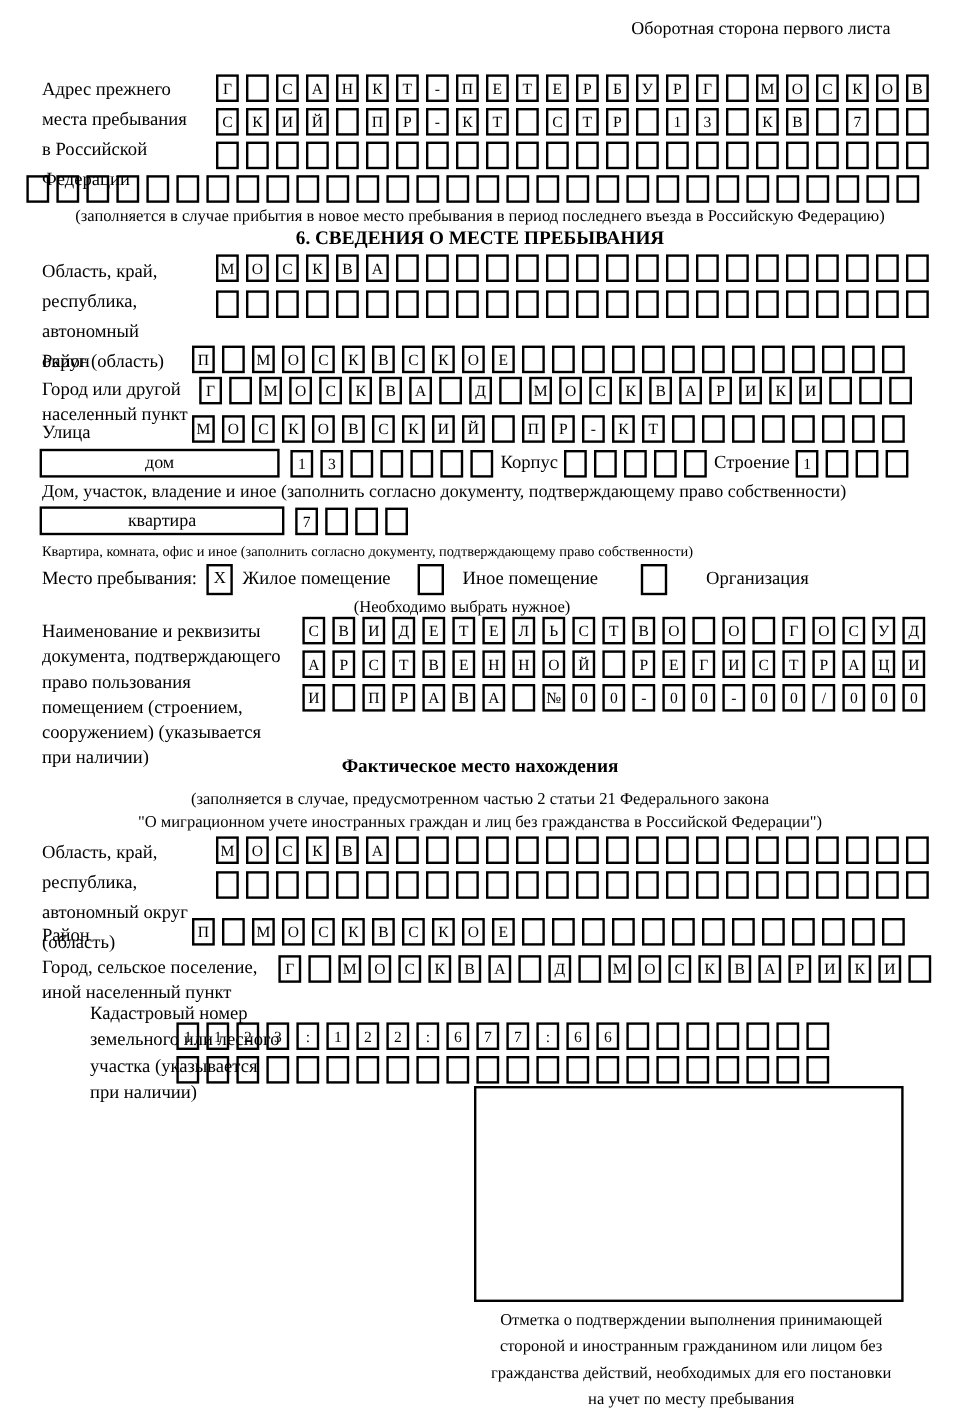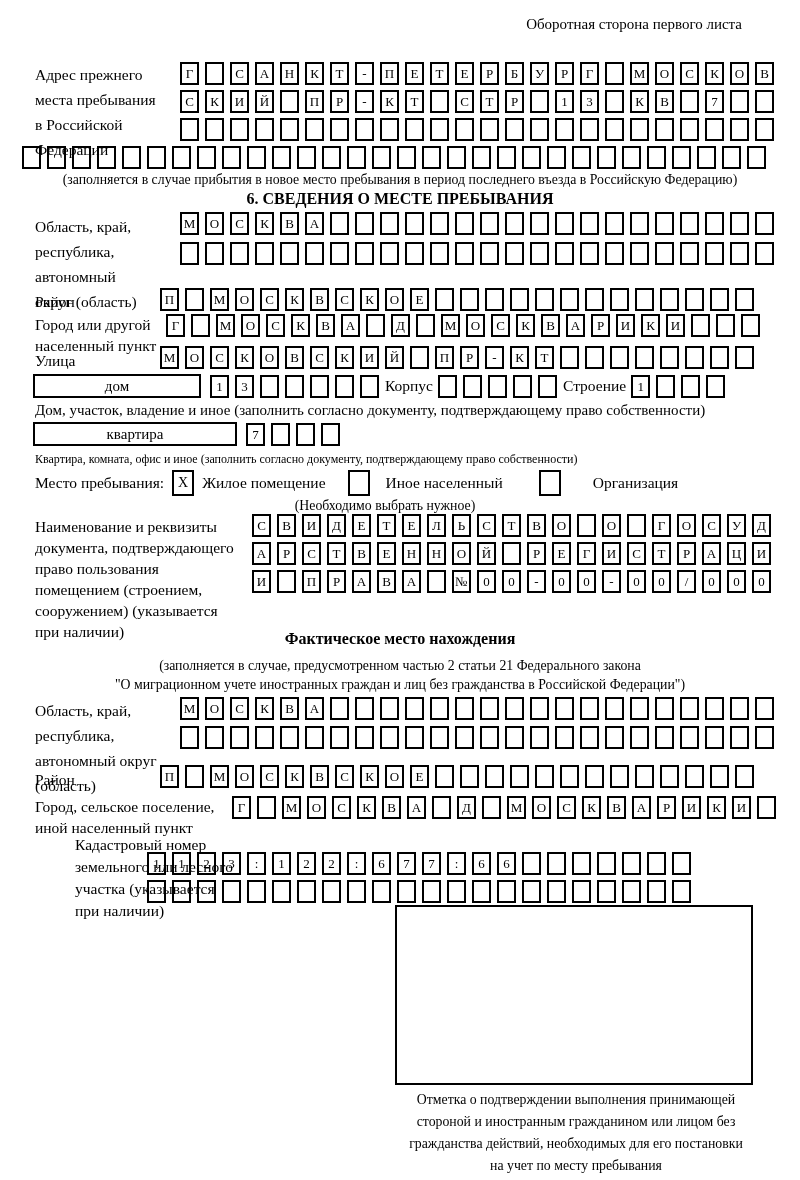--- a/index.html
+++ b/index.html
@@ -298,21 +298,21 @@
     <span class="cell"></span>
     <span class="cell"></span>
     <span class="cell"></span>
     <span class="cell"></span>
     <span class="cell"></span>
     <span class="cell"></span>
     <span class="cell"></span>
   </div>
 
 <div class="abs flexrow" style="left:33px; top:374px;">
-  <div class="fieldbox" style="width:168px;">дом</div>
+  <div class="fieldbox" style="width:200px;">дом</div>
   <div class="cells" style="margin-left:9px;">
       <span class="cell">1</span>
       <span class="cell">3</span>
       <span class="cell"></span>
       <span class="cell"></span>
       <span class="cell"></span>
       <span class="cell"></span>
       <span class="cell"></span>
     </div>
   <div class="inline-lbl" style="margin-right:5px;">Корпус</div>
@@ -342,21 +342,21 @@
       <span class="cell"></span>
     </div>
 </div>
 <div class="abs" style="left:35px; top:452px; font-size:12px;">Квартира, комната, офис и иное (заполнить согласно документу, подтверждающему право собственности)</div>
 
 <div class="abs flexrow" style="left:35px; top:470px;">
   <div class="inline-lbl">Место пребывания:</div>
   <div class="chkbox" style="margin-left:8px;">X</div>
   <div class="inline-lbl" style="margin-left:8px;">Жилое помещение</div>
   <div class="chkbox" style="margin-left:22px;"></div>
-  <div class="inline-lbl" style="margin-left:16px;">Иное населенный</div>
+  <div class="inline-lbl" style="margin-left:16px;">Иное помещение</div>
   <div class="chkbox" style="margin-left:36px;"></div>
   <div class="inline-lbl" style="margin-left:32px;">Организация</div>
 </div>
 <div class="abs" style="left:0; top:498px; width:770px; text-align:center; font-size:13.8px;">(Необходимо выбрать нужное)</div>
 
 <div class="abs" style="left:35px; top:516px; font-size:15.5px; line-height:21px;">
   <div>Наименование и реквизиты</div>
   <div>документа, подтверждающего</div>
   <div>право пользования</div>
   <div>помещением (строением,</div>

